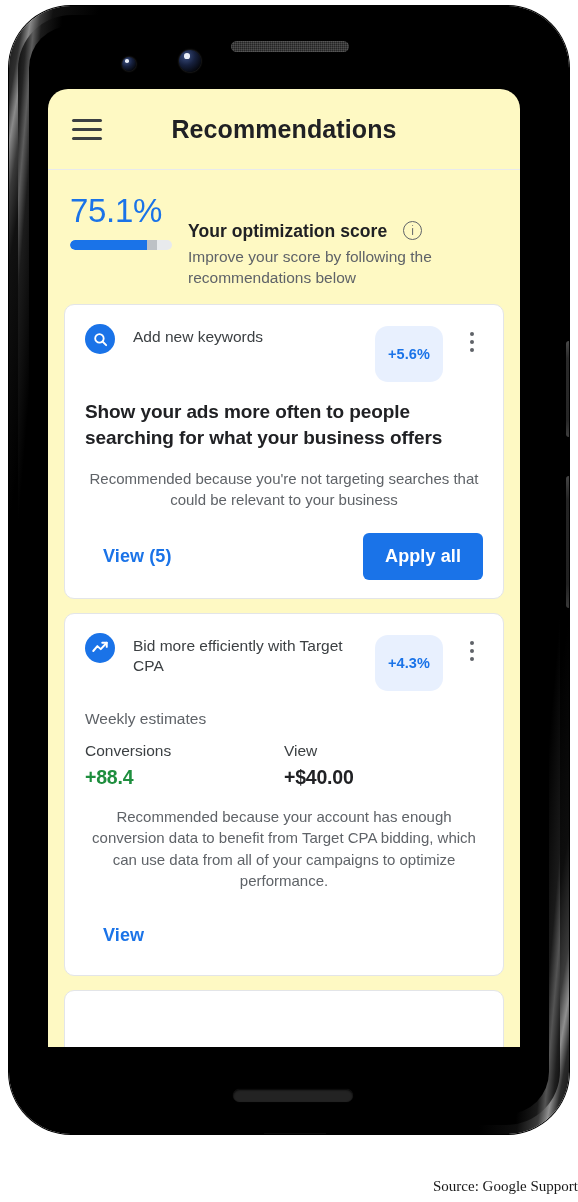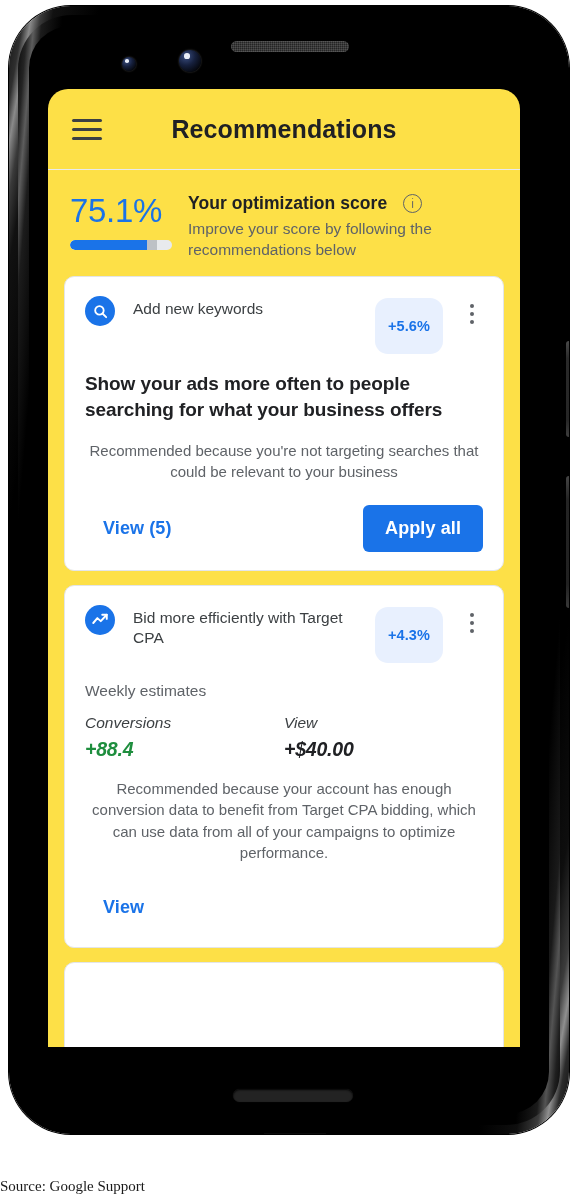--- a/index.html
+++ b/index.html
@@ -129,21 +129,21 @@
     background: linear-gradient(180deg, #454545, #242424 18%, #212121 82%, #3a3a3a);
   }
 
   
   #app-screen {
     position: absolute;
     left: 48px;
     top: 89px;
     width: 472px;
     height: 958px;
-    background: #fde047;
+    background: #fef9c3;
     border-radius: 20px 20px 0 0;
     overflow: hidden;
     color: #202124;
   }
 
   
   #app-bar {
     position: relative;
     height: 80px;
     border-bottom: 1px solid #e8eaed;
@@ -199,21 +199,21 @@
     height: 10px;
     border-radius: 6px;
     background: #e8eaed;
     overflow: hidden;
     display: flex;
   }
   #score-progress-fill   { height: 100%; background: #1a73e8; border-radius: 6px 0 0 6px; }
   #score-progress-shadow { height: 100%; background: #bdc1c6; }
 
   #score-right { flex: 1; padding-top: 1px; }
-  #score-heading-row { display: flex; align-items: center; gap: 16px; }
+  #score-heading-row { display: flex; align-items: flex-start; gap: 16px; margin-top: 28px; }
   #score-heading {
     font-size: 17.5px;
     font-weight: 700;
     color: #202124;
     letter-spacing: .05px;
   }
   #score-info-icon {
     width: 17px; height: 17px; flex: none;
     border: 1.6px solid #5f6368;
     border-radius: 50%;
@@ -316,21 +316,20 @@
   }
 
   .rec-estimates-label {
     margin-top: 19px;
     font-size: 15.5px;
     color: #5f6368;
   }
   .rec-metrics {
     display: flex;
     margin-top: 14px;
-    font-style: italic;
   }
   .rec-metric { width: 50%; }
   .rec-metric-name {
     font-size: 15.5px;
     color: #3c4043;
   }
   .rec-metric-value {
     margin-top: 6px;
     font-size: 19.5px;
     font-weight: 600;
@@ -370,21 +369,21 @@
     border-radius: 6px;
     cursor: pointer;
   }
 
   
   #source-caption {
     position: absolute;
     left: 0;
     top: 1178px;
     width: 578px;
-    text-align: left;
+    text-align: right;
     font-family: "Liberation Serif", serif;
     font-size: 15px;
     color: #1a1a1a;
   }
 </style>
 </head>
 <body>
 
 <div id="phone-frame">
   <div id="phone-inner-bezel"></div>

